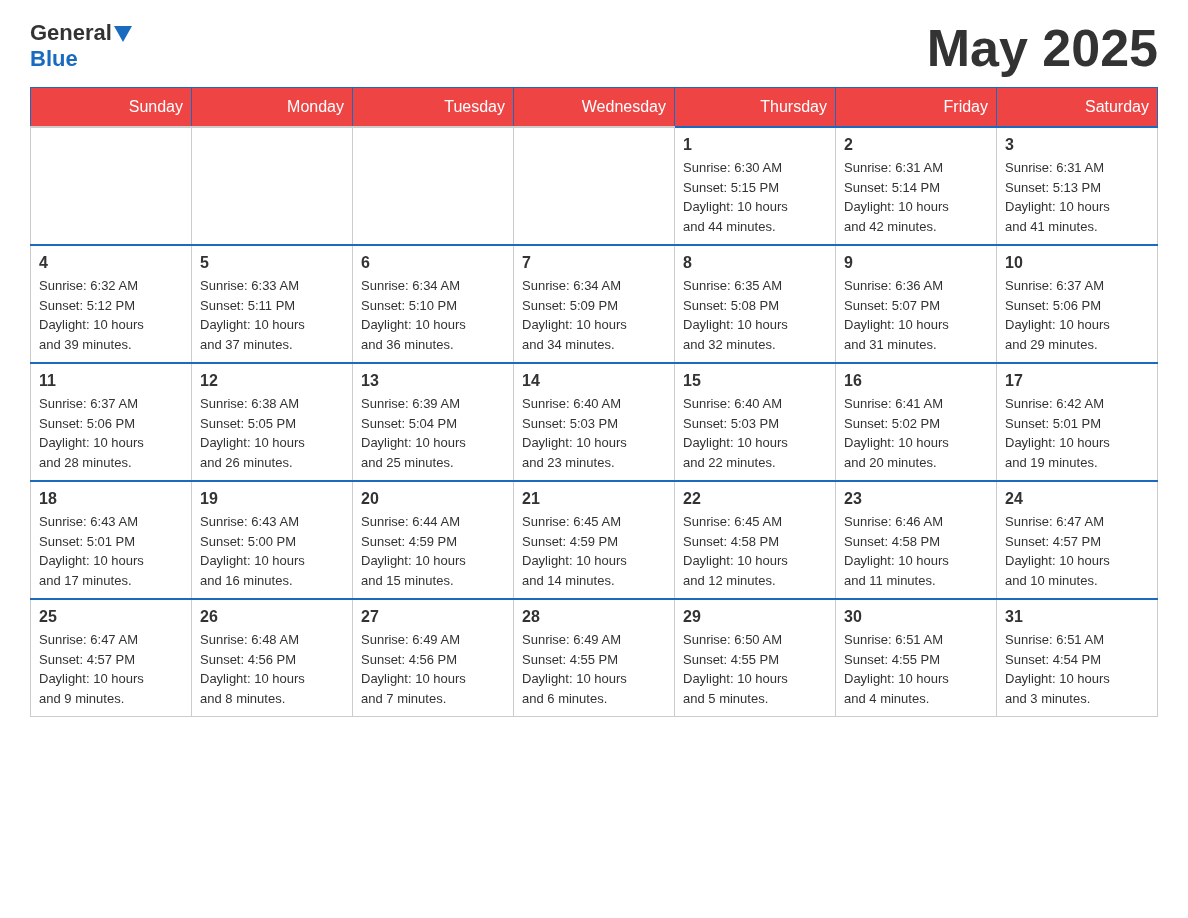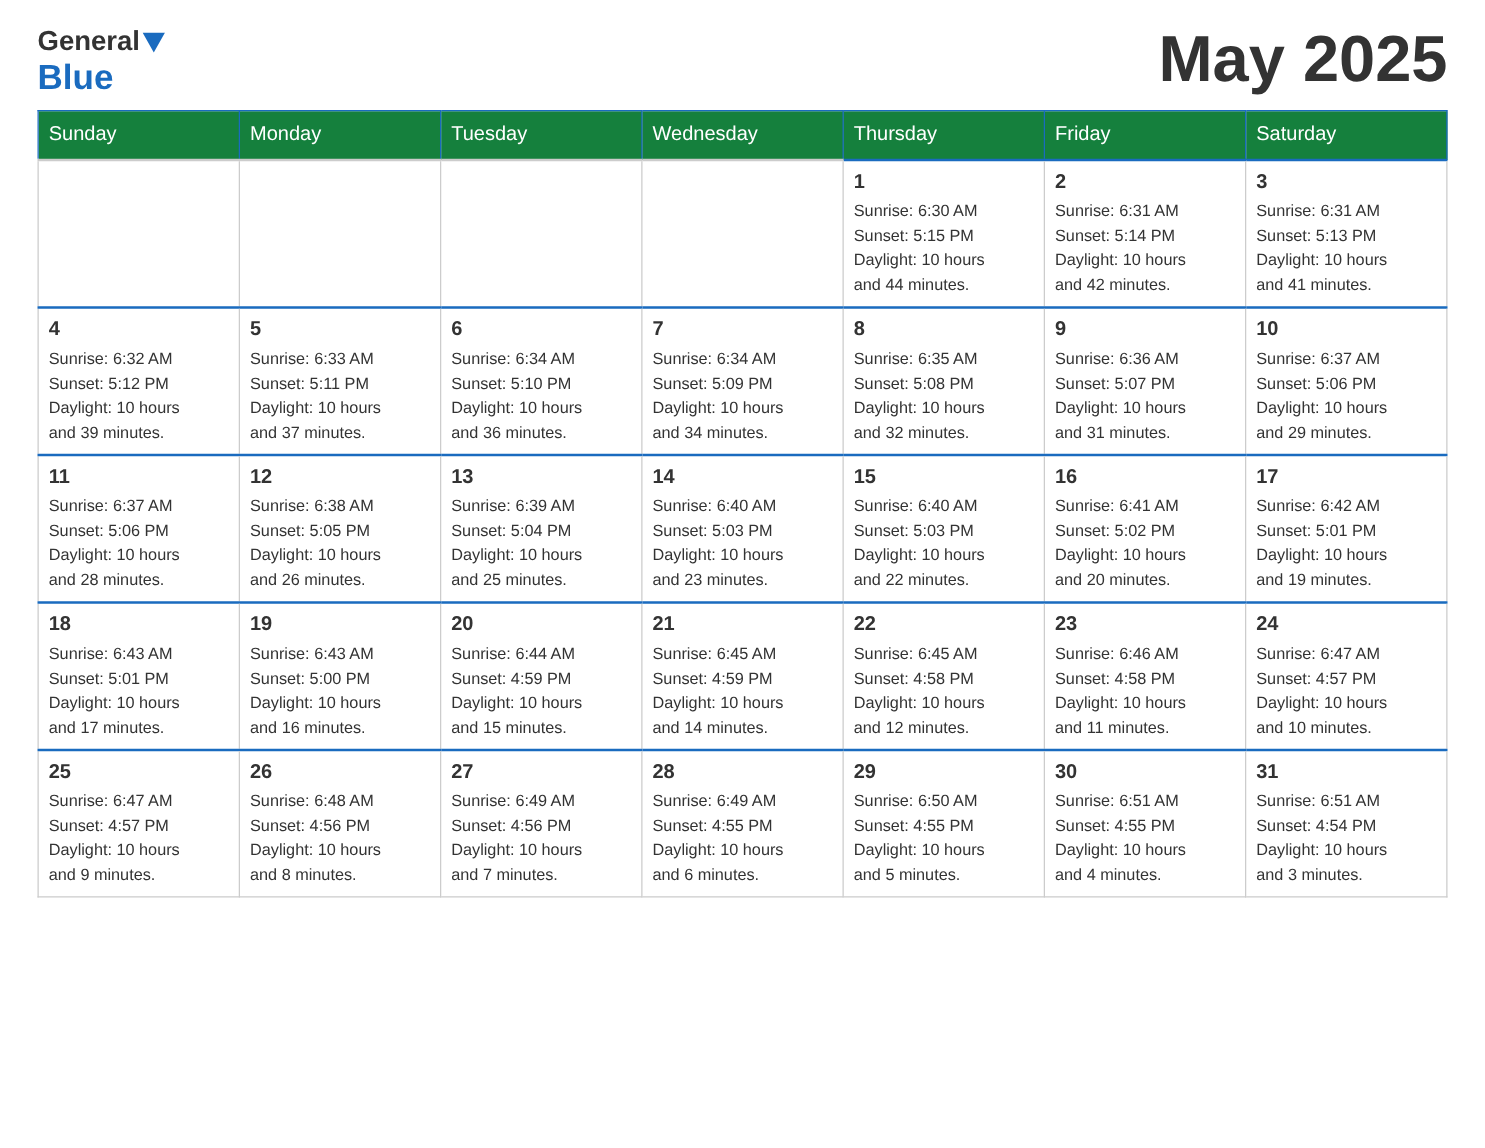--- a/index.html
+++ b/index.html
@@ -16,21 +16,21 @@
       justify-content: space-between;
       align-items: flex-start;
       margin-bottom: 10px;
     }
     .logo-text-general {
       font-size: 22px;
       font-weight: bold;
       color: #333;
     }
     .logo-text-blue {
-      font-size: 28px;
+      font-size: 22px;
       font-weight: bold;
       color: #1a6bbf;
     }
     .title-section {
       text-align: right;
     }
     .month-title {
       font-size: 52px;
       font-weight: bold;
       color: #333;
@@ -40,24 +40,24 @@
       font-size: 22px;
       color: #333;
       margin-top: 2px;
     }
     .calendar {
       width: 100%;
       border-collapse: collapse;
       margin-top: 10px;
     }
     .calendar thead tr th {
-      background-color: #15803d;
+      background-color: #ef4444;
       color: #fff;
       padding: 10px 8px;
-      text-align: left;
+      text-align: right;
       font-size: 16px;
       font-weight: normal;
       border: 1px solid #1a6bbf;
     }
     .calendar tbody tr td {
       vertical-align: top;
       padding: 8px;
       border: 1px solid #ccc;
       border-top: 2px solid #1a6bbf;
       font-size: 13px;

